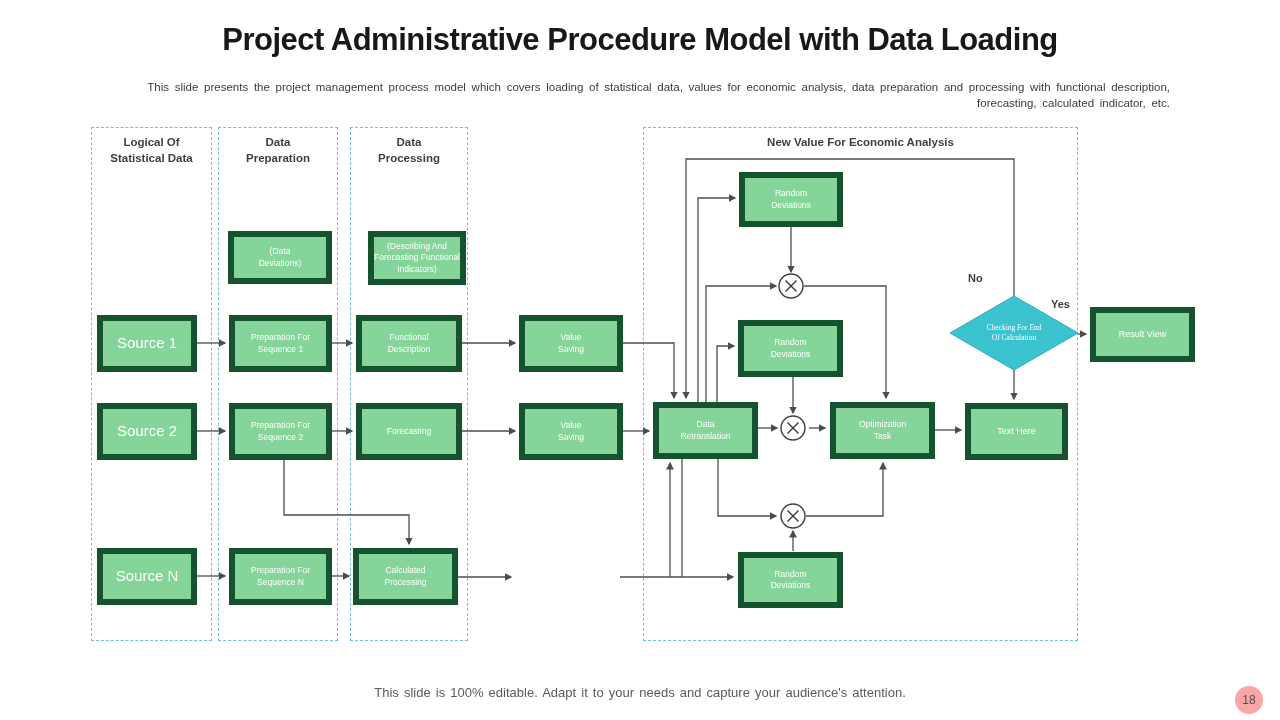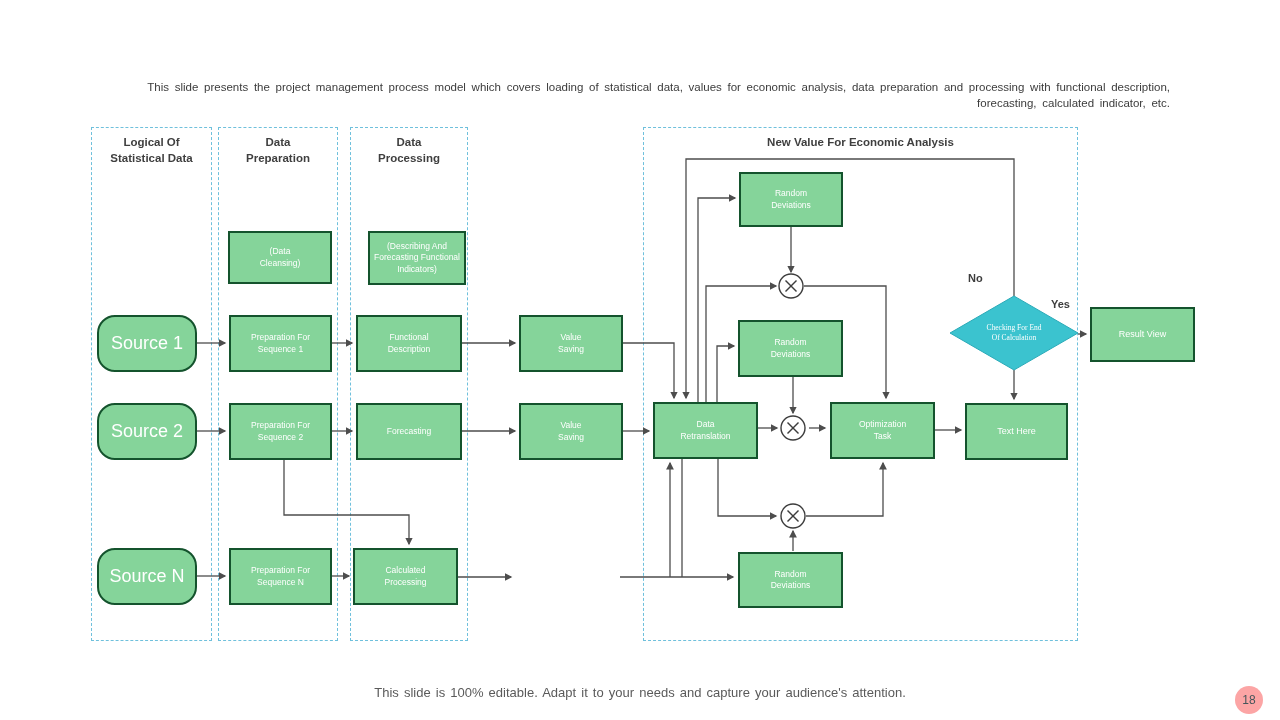--- a/index.html
+++ b/index.html
@@ -6,38 +6,39 @@
   .slide{position:relative;width:1280px;height:720px;background:#ffffff;overflow:hidden;
          font-family:"Liberation Sans", sans-serif;}
   .title{position:absolute;left:0;top:22px;width:1280px;text-align:center;
          font-size:31px;font-weight:bold;color:#181818;letter-spacing:-0.5px;}
   .subtitle{position:absolute;left:110px;top:80px;width:1060px;text-align:right;
          font-size:11.5px;line-height:1.35;color:#3c3c3c;word-spacing:2.5px;}
   .dashed-box{position:absolute;border:1px dashed #6fc0dc;box-sizing:border-box;}
   .col-header{position:absolute;width:100%;top:7px;text-align:center;font-weight:bold;
          font-size:11.5px;line-height:1.35;color:#3f3f3f;white-space:pre-line;}
   .wires{position:absolute;left:0;top:0;z-index:2;}
-  .node{position:absolute;z-index:3;background:#85d49a;border:2px solid #14532d;
+  .node{position:absolute;z-index:3;background:#85d49a;border:6px solid #14532d;
          box-sizing:border-box;color:#ffffff;display:flex;align-items:center;justify-content:center;
          text-align:center;white-space:pre-line;font-size:8.5px;line-height:1.35;}
-  .node.big{font-size:18px;border-radius:18px;}
+  .node.big{font-size:15px;}
   .node.mid{font-size:9px;}
   .diamond-label{position:absolute;z-index:4;display:flex;align-items:center;justify-content:center;
          text-align:center;color:#ffffff;font-size:7.5px;line-height:1.3;white-space:pre-line;}
   .branch-label{position:absolute;z-index:4;font-size:11px;font-weight:bold;color:#3d3d3d;}
   .footer{position:absolute;left:0;top:685px;width:1280px;text-align:center;
          font-size:13px;color:#5a5a5a;word-spacing:1.5px;}
   .page-badge{position:absolute;left:1235px;top:686px;width:28px;height:28px;border-radius:50%;
          background:#fca5a5;color:#45555a;font-size:12px;display:flex;align-items:center;justify-content:center;z-index:5;}
 </style>
 </head>
 <body>
 
 <div class="slide">
 
+  <div class="title">Project Administrative Procedure Model with Data Loading</div>
   <div class="subtitle">This slide presents the project management process model which covers loading of statistical data, values for economic analysis, data preparation and processing with functional description, forecasting, calculated indicator, etc.</div>
 
   <div class="dashed-box" style="left:91px;top:127px;width:121px;height:514px;">
     <div class="col-header">Logical Of
 Statistical Data</div>
   </div>
   <div class="dashed-box" style="left:218px;top:127px;width:120px;height:514px;">
     <div class="col-header">Data
 Preparation</div>
   </div>
@@ -103,21 +104,21 @@
       <line x1="787.5" y1="521.5" x2="798.5" y2="510.5"></line>
     </g>
     <polygon points="1014,296 1078,333 1014,370 950,333" fill="#3bc3cf" stroke="#2aaab8" stroke-width="1"></polygon>
   </svg>
 
   <div class="node big" style="left:97px;top:315px;width:100px;height:57px;">Source 1</div>
   <div class="node big" style="left:97px;top:403px;width:100px;height:57px;">Source 2</div>
   <div class="node big" style="left:97px;top:548px;width:100px;height:57px;">Source N</div>
 
   <div class="node" style="left:228px;top:231px;width:104px;height:53px;">(Data
-Cleansing)</div>
+Deviations)</div>
   <div class="node" style="left:229px;top:315px;width:103px;height:57px;">Preparation For
 Sequence 1</div>
   <div class="node" style="left:229px;top:403px;width:103px;height:57px;">Preparation For
 Sequence 2</div>
   <div class="node" style="left:229px;top:548px;width:103px;height:57px;">Preparation For
 Sequence N</div>
 
   <div class="node" style="left:368px;top:231px;width:98px;height:54px;">(Describing And
 Forecasting Functional
 Indicators)</div>

